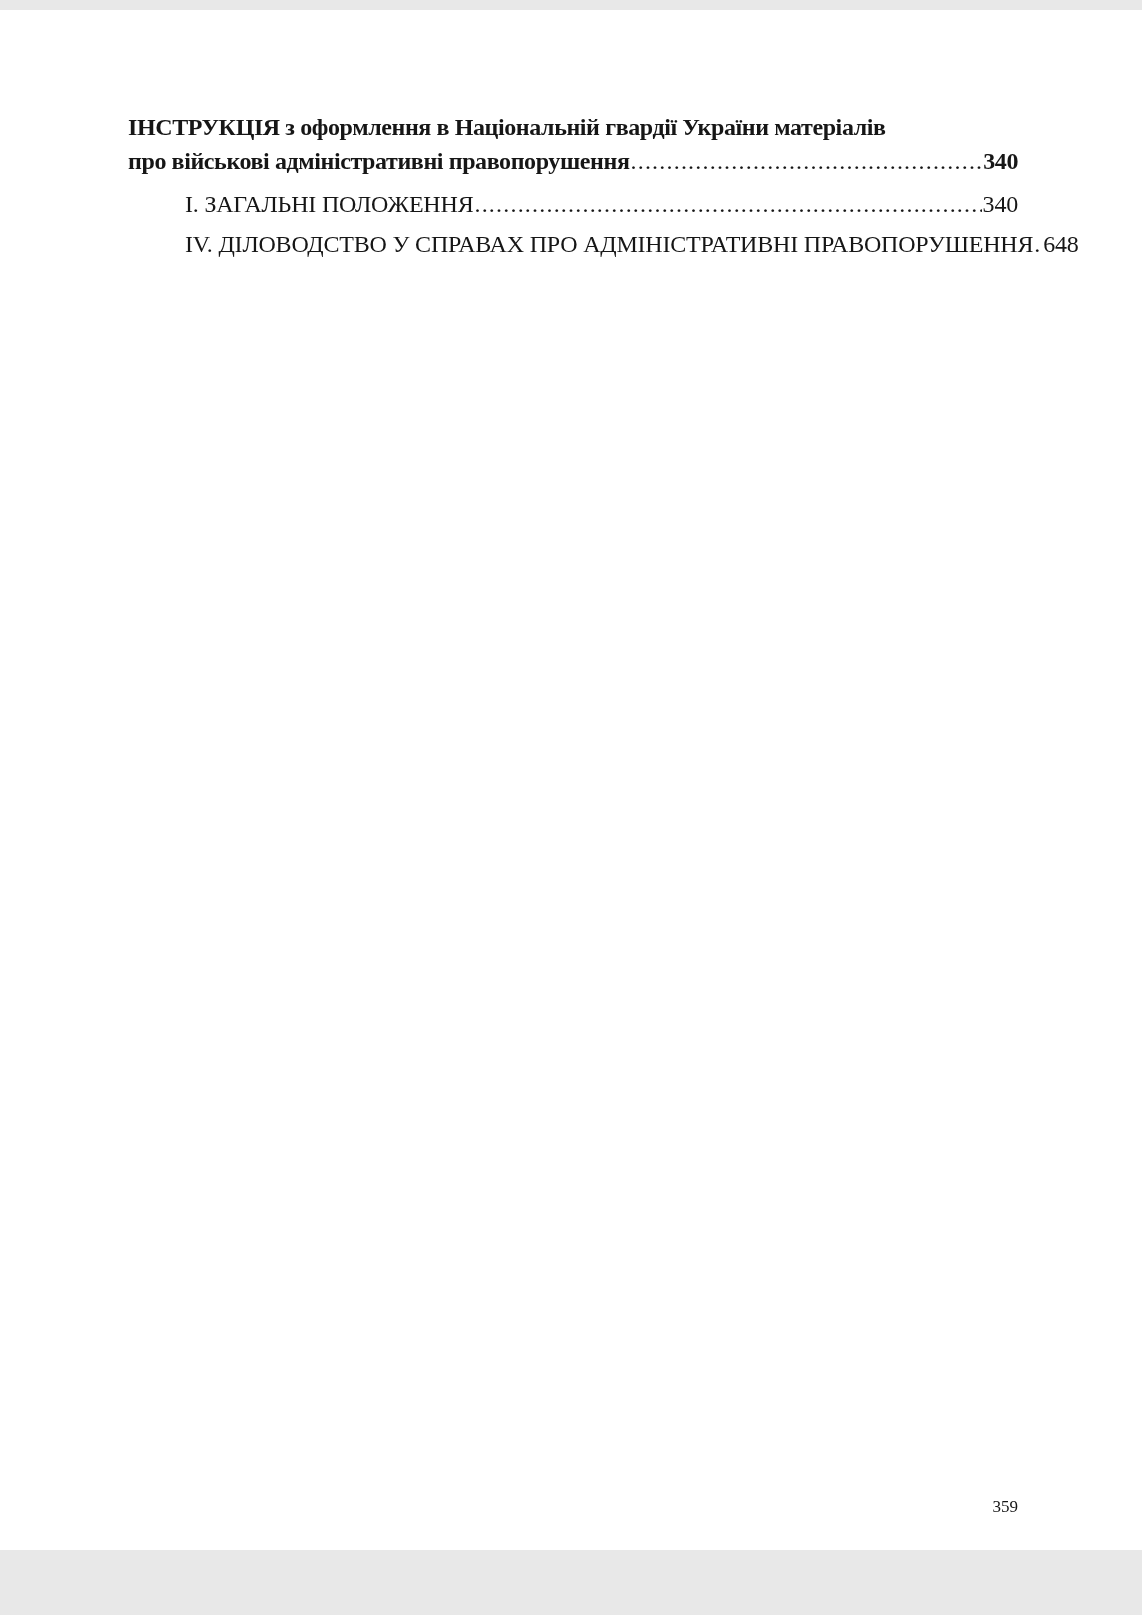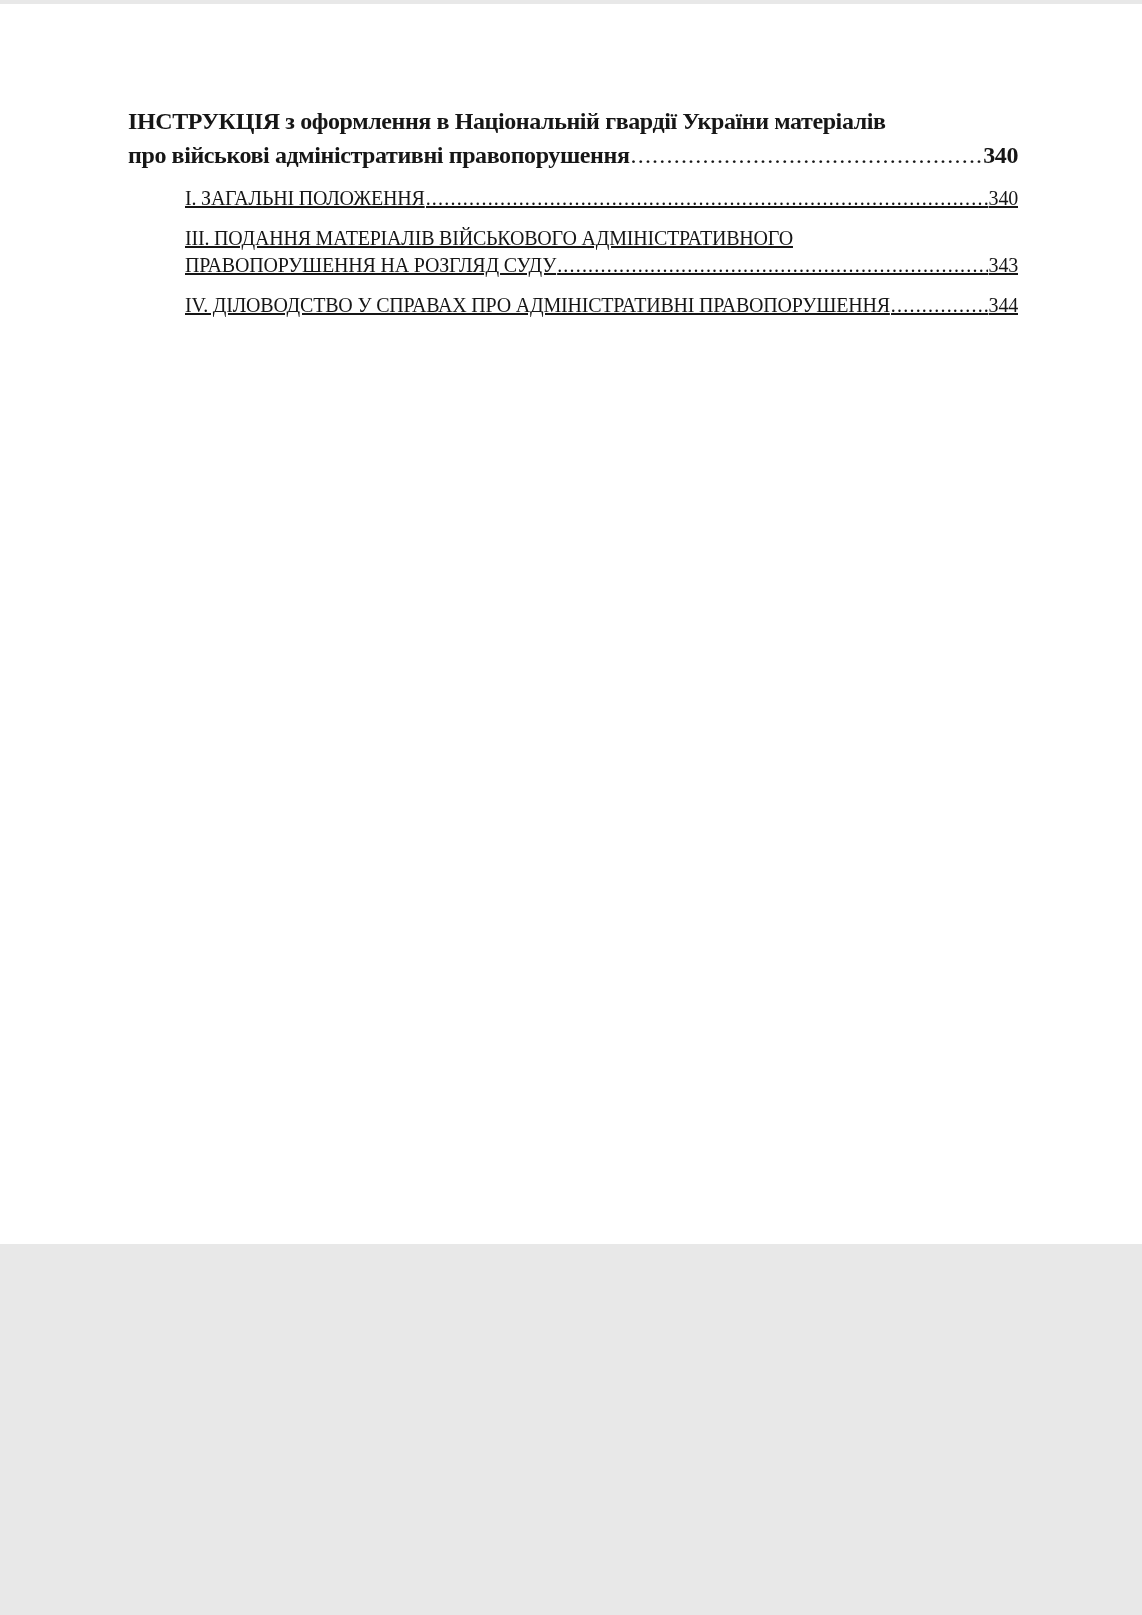--- a/index.html
+++ b/index.html
@@ -3,48 +3,47 @@
 <meta charset="utf-8">
 <style>
   html, body {
     margin: 0;
     padding: 0;
     background: #e8e8e8;
   }
   .page {
     position: relative;
     width: 1142px;
-    height: 1240px;
+    height: 1540px;
     background: #ffffff;
     color: #161616;
     font-family: "Liberation Serif", "DejaVu Serif", serif;
     overflow: hidden;
-    margin: 4px auto;
+    margin: 10px auto;
   }
   .toc {
     position: absolute;
     left: 128px;
     top: 100px;
     width: 890px;
   }
   .entry { display: block; }
   .heading-entry {
     font-weight: bold;
     font-size: 24px;
     line-height: 34px;
     letter-spacing: -0.4px;
   }
   .sub-entry {
-    font-size: 20px;
+    font-size: 24px;
     line-height: 27px;
     letter-spacing: -0.2px;
     margin-top: 13px;
     padding-left: 57px;
     font-weight: normal;
-    text-decoration: underline;
   }
   .line { display: block; white-space: nowrap; }
   .leader-line {
     display: flex;
     align-items: baseline;
     width: 100%;
   }
   .leader-line .label { flex: 0 0 auto; }
   .dots {
     flex: 1 1 auto;
@@ -88,34 +87,26 @@
 
     <section class="entry sub-entry">
       <div class="line leader-line">
         <span class="label">I. ЗАГАЛЬНІ ПОЛОЖЕННЯ</span>
         <span class="dots"></span>
         <span class="pg">340</span>
       </div>
     </section>
 
 
-    <section class="entry sub-entry">
-      <div class="line">III. ПОДАННЯ МАТЕРІАЛІВ ВІЙСЬКОВОГО АДМІНІСТРАТИВНОГО</div>
-      <div class="line leader-line">
-        <span class="label">ПРАВОПОРУШЕННЯ НА РОЗГЛЯД СУДУ</span>
-        <span class="dots"></span>
-        <span class="pg">343</span>
-      </div>
-    </section>
 
     <section class="entry sub-entry">
       <div class="line leader-line">
         <span class="label">IV. ДІЛОВОДСТВО У СПРАВАХ ПРО АДМІНІСТРАТИВНІ ПРАВОПОРУШЕННЯ</span>
         <span class="dots"></span>
-        <span class="pg">344</span>
+        <span class="pg">648</span>
       </div>
     </section>
 
   </main>
 
   <div class="folio">359</div>
 
 </div>
 
 </body></html>

